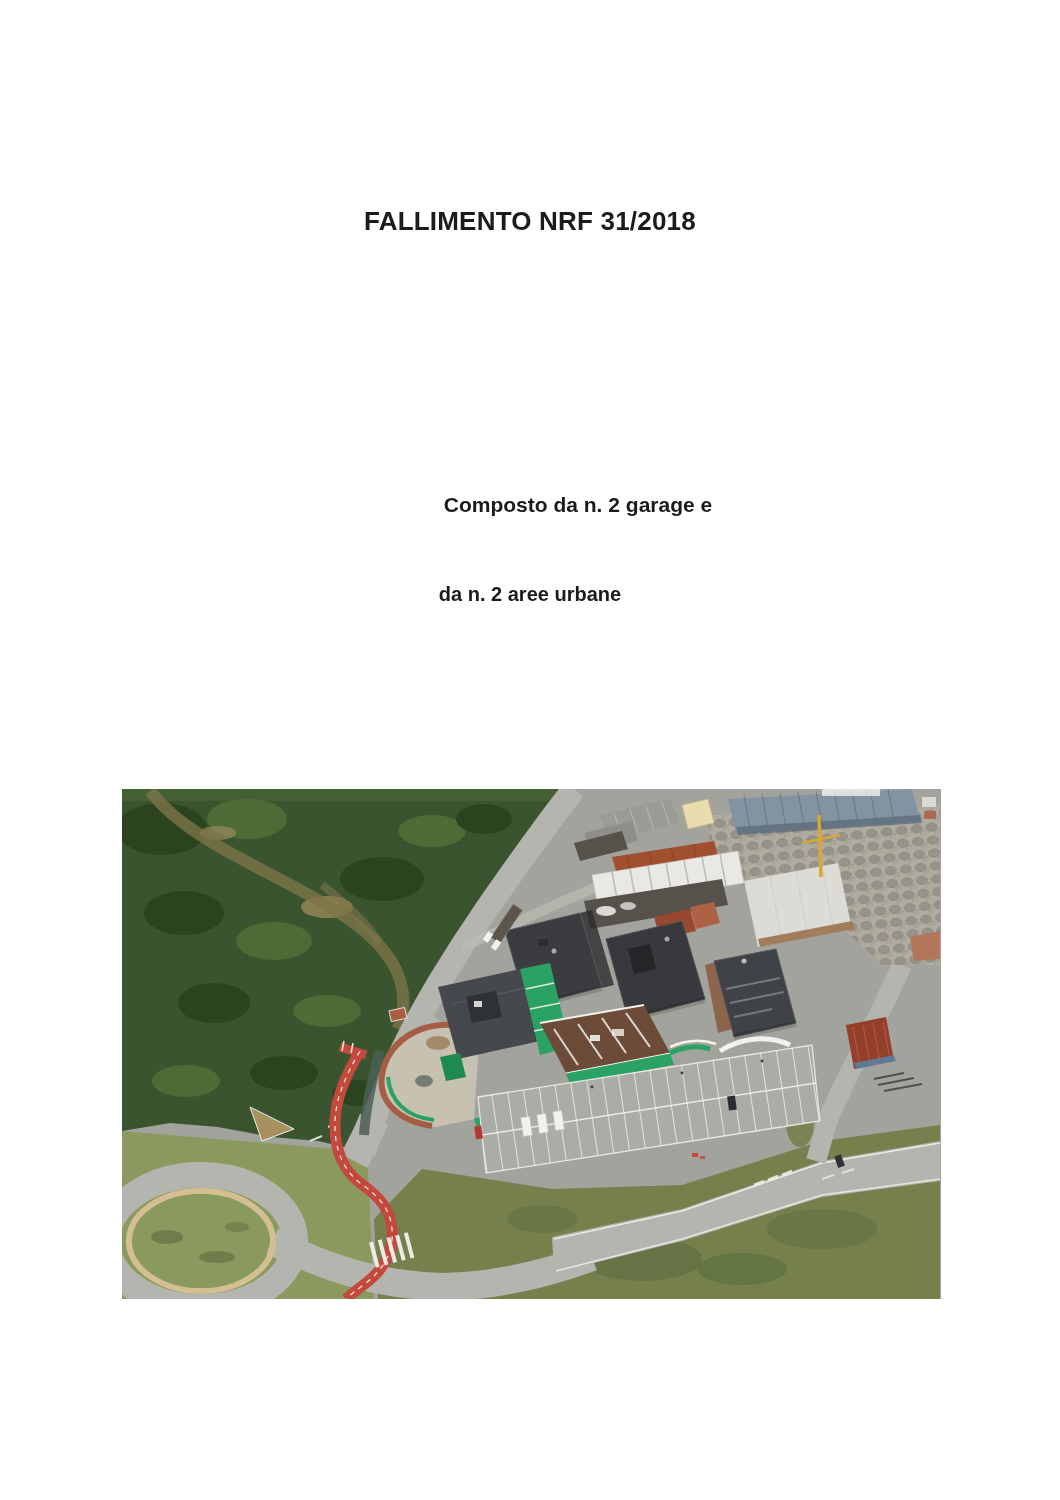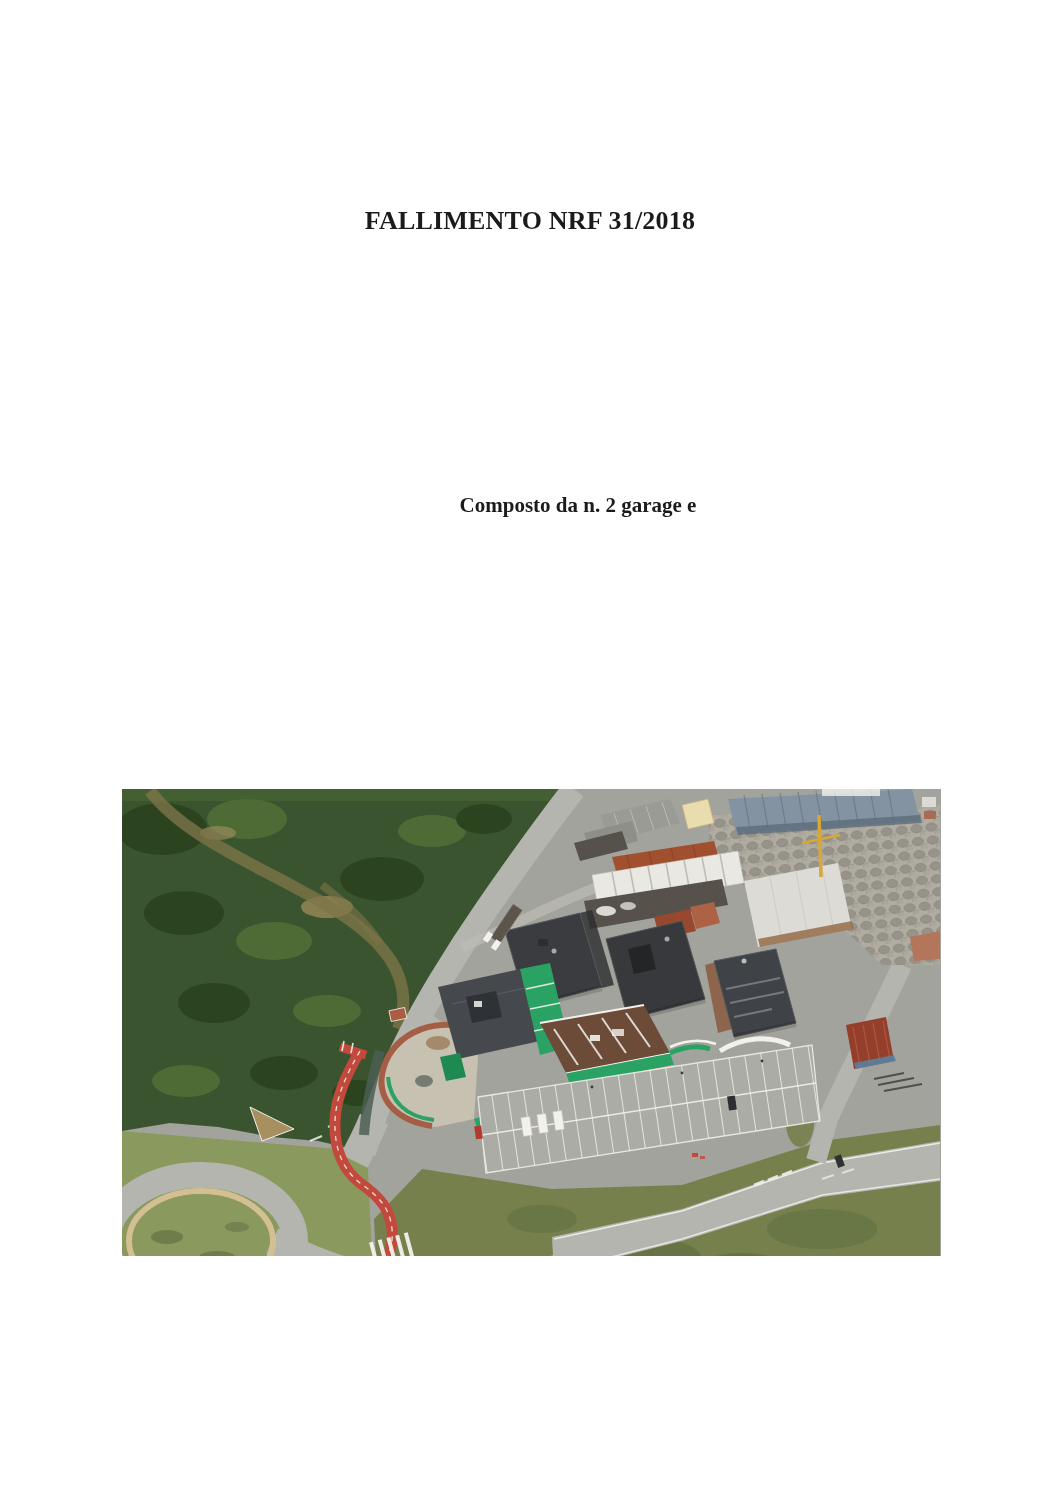--- a/index.html
+++ b/index.html
@@ -1,17 +1,17 @@
 <!DOCTYPE html>
 <html style="--forest: #3a5430; --forestDark: #2c431f; --forestLight: #4e6b36; --grass: #8a9a5e; --scrub: #75804d; --scrubDark: #5d6b40; --river: #7d7448; --ditch: #4c5f55; --road: #b5b5af; --asphalt: #a3a39d; --parking: #acaca6; --white: #f2f1ec; --cycle: #c4493d; --tan: #d3bf92; --dirt: #a78f60; --green1: #2aa263; --green2: #1e8a51; --roofDark: #45494d; --block: #3a3c3f; --terra: #a55e45; --salmon: #e6a692; --deck: #6d4b39; --floor: #c7c1b2; --blue: #8393a2; --blueDark: #5d6d7c; --rust: #97482f; --rustLight: #ad6245; --membrane: #e9e8e2; --shed: #56514a; --stone: #96938a; --stoneLight: #aaa79c; --yellow: #d8a735; --cream: #e9dcae; --redroof: #933f2c;"><head>
 <meta charset="utf-8">
 <style>
   html,body{margin:0;padding:0;background:#ffffff;}
-  .page{position:relative;width:1060px;height:1256px;background:#fff;overflow:hidden;
-        font-family:Liberation Serif, serif;color:#1b1b1b;border-radius:15px;}
+  .page{position:relative;width:1060px;height:1500px;background:#fff;overflow:hidden;
+        font-family:Liberation Sans, sans-serif;color:#1b1b1b;border-radius:15px;}
   .page-text{position:absolute;left:0;width:100%;text-align:center;font-weight:bold;white-space:pre;}
   .doc-title{top:189px;font-size:26px;letter-spacing:.2px;}
   .doc-subtitle{top:421px;font-size:23px;}
   .doc-line1{top:472px;font-size:21px;margin-left:48px;}
   .doc-line2{top:563px;font-size:20px;}
   .photo{position:absolute;left:122px;top:789px;width:819px;height:510px;}
   .photo svg{display:block;width:100%;height:100%;}
 
   
   .cf  {fill:var(--forest,#3a5430);}   .cfd {fill:var(--forestDark,#2c431f);}
@@ -39,20 +39,21 @@
   .sfence{stroke:var(--tan,#d3bf92);fill:none;}
   .sgr   {stroke:var(--grass,#8a9a5e);fill:none;}
 </style>
 </head>
 <body>
 
 <div class="page">
 
   <h1 class="page-text doc-title">FALLIMENTO NRF 31/2018</h1>
   <p class="page-text doc-line1">Composto da n. 2 garage e</p>
+  <p class="page-text doc-line2">da n. 2 aree urbane</p>
 
   <div class="photo" role="img" aria-label="Aerial oblique view of the property: green building with curved terracotta terrace, dark industrial blocks, stone yard with warehouses, parking lot with campers, roundabout and red cycle path beside woodland">
     <svg viewBox="0 0 819 510" preserveAspectRatio="none">
       <defs>
         <pattern id="stonesP" width="15" height="13" patternUnits="userSpaceOnUse" patternTransform="rotate(-6)">
           <rect width="15" height="13" fill="#b1aca0"></rect>
           <ellipse cx="6" cy="5.5" rx="5.6" ry="4" fill="var(--stone,#96938a)" stroke="#7d7a72" stroke-width="0.6"></ellipse>
           <ellipse cx="13.5" cy="11.5" rx="4.2" ry="3" fill="var(--stoneLight,#aaa79c)" stroke="#85827a" stroke-width="0.5"></ellipse>
         </pattern>
         <pattern id="stallsP" width="16" height="90" patternUnits="userSpaceOnUse" patternTransform="rotate(-8.5)">

